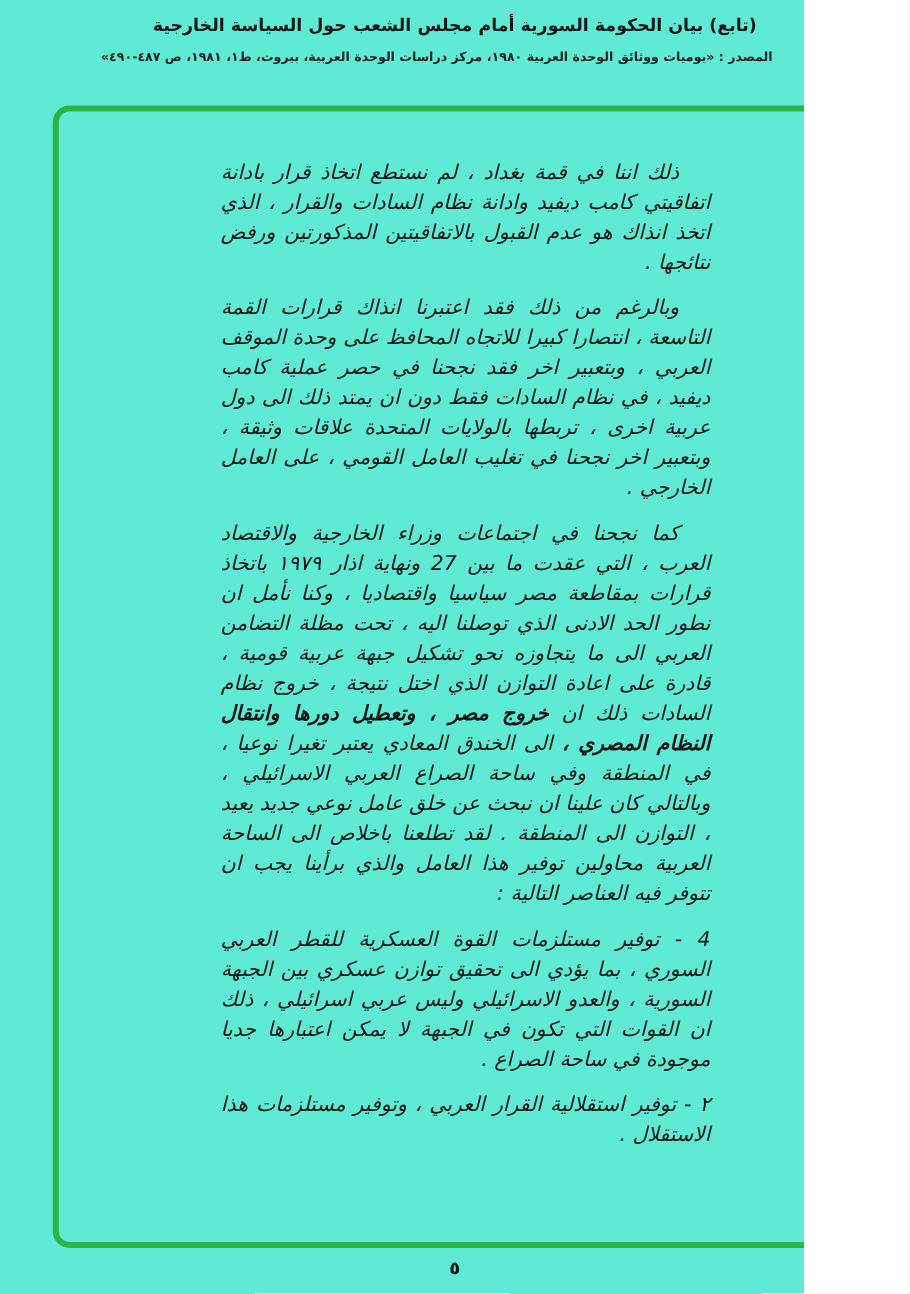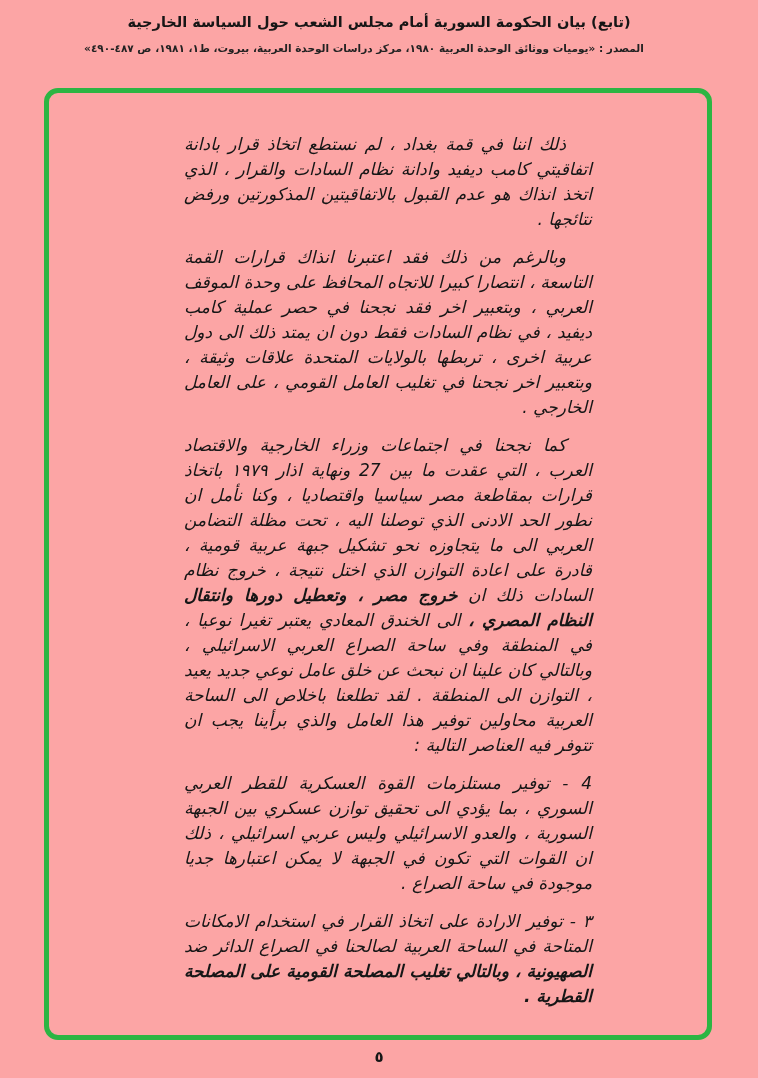--- a/index.html
+++ b/index.html
@@ -2,23 +2,23 @@
 <html lang="ar"><head>
 <meta charset="utf-8">
 <style>
   html, body {
     margin: 0;
     padding: 0;
     background: #ffffff;
   }
   .page {
     position: relative;
-    width: 758px;
+    width: 670px;
     height: 1078px;
-    background: #fca5a5;
+    background: #5eead4;
     font-family: "DejaVu Sans", sans-serif;
     color: #161616;
     overflow: hidden;
   }
   .doc-title {
     position: absolute;
     top: 14px;
     left: 0;
     width: 758px;
     direction: rtl;
@@ -96,20 +96,20 @@
   <div class="text-column">
 
     <p class="para">ذلك اننا في قمة بغداد ، لم نستطع اتخاذ قرار بادانة اتفاقيتي كامب ديفيد وادانة نظام السادات والقرار ، الذي اتخذ انذاك هو عدم القبول بالاتفاقيتين المذكورتين ورفض نتائجها .</p>
 
     <p class="para">وبالرغم من ذلك فقد اعتبرنا انذاك قرارات القمة التاسعة ، انتصارا كبيرا للاتجاه المحافظ على وحدة الموقف العربي ، وبتعبير اخر فقد نجحنا في حصر عملية كامب ديفيد ، في نظام السادات فقط دون ان يمتد ذلك الى دول عربية اخرى ، تربطها بالولايات المتحدة علاقات وثيقة ، وبتعبير اخر نجحنا في تغليب العامل القومي ، على العامل الخارجي .</p>
 
     <p class="para"><span>كما نجحنا في اجتماعات وزراء الخارجية والاقتصاد العرب ، التي عقدت ما بين 27 ونهاية اذار ١٩٧٩ باتخاذ قرارات بمقاطعة مصر سياسيا واقتصاديا ، وكنا نأمل ان نطور الحد الادنى الذي توصلنا اليه ، تحت مظلة التضامن العربي الى ما يتجاوزه نحو تشكيل جبهة عربية قومية ، قادرة على اعادة التوازن الذي اختل نتيجة ، خروج نظام السادات ذلك ان </span><strong class="emph">خروج مصر ، وتعطيل دورها وانتقال النظام المصري ،</strong><span> الى الخندق المعادي يعتبر تغيرا نوعيا ، في المنطقة وفي ساحة الصراع العربي الاسرائيلي ، وبالتالي كان علينا ان نبحث عن خلق عامل نوعي جديد يعيد ، التوازن الى المنطقة . لقد تطلعنا باخلاص الى الساحة العربية محاولين توفير هذا العامل والذي برأينا يجب ان تتوفر فيه العناصر التالية :</span></p>
 
     <p class="list-item">4 - توفير مستلزمات القوة العسكرية للقطر العربي السوري ، بما يؤدي الى تحقيق توازن عسكري بين الجبهة السورية ، والعدو الاسرائيلي وليس عربي اسرائيلي ، ذلك ان القوات التي تكون في الجبهة لا يمكن اعتبارها جديا موجودة في ساحة الصراع .</p>
 
+    <p class="list-item">٢ - توفير استقلالية القرار العربي ، وتوفير مستلزمات هذا الاستقلال .</p>
 
-    <p class="list-item last"><span>٣ - توفير الارادة على اتخاذ القرار في استخدام الامكانات المتاحة في الساحة العربية لصالحنا في الصراع الدائر ضد </span><strong class="emph">الصهيونية ، وبالتالي تغليب المصلحة القومية على المصلحة القطرية .</strong></p>
 
   </div>
 
   <div class="page-number">٥</div>
 
 </div>
 
 </body></html>

